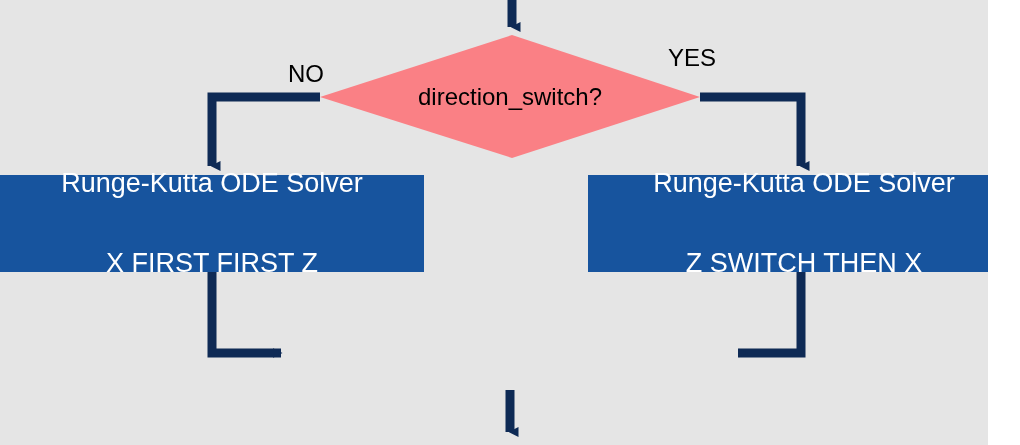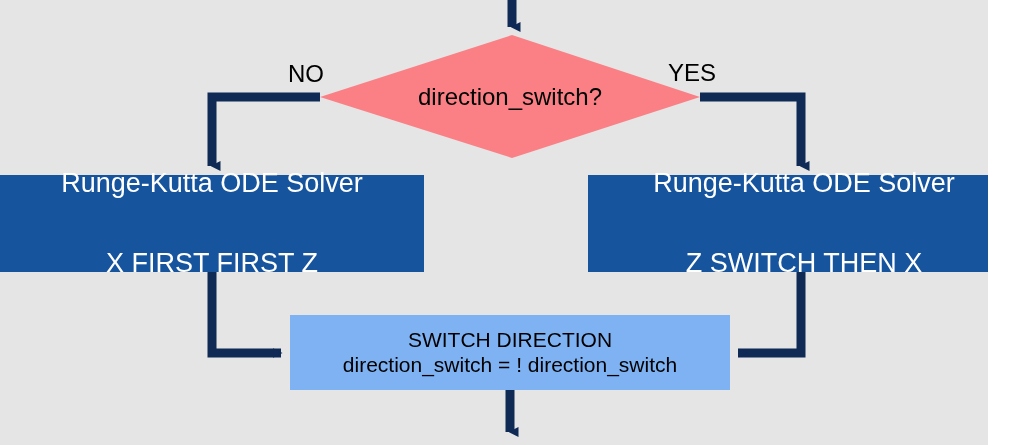--- a/index.html
+++ b/index.html
@@ -60,21 +60,21 @@
     font-size: 21px;
   }
   .box-line { display: block; white-space: nowrap; }
   .edge-label {
     position: absolute;
     font-size: 24px;
     color: #000000;
     white-space: nowrap;
   }
   #label-no { left: 288px; top: 60px; }
-  #label-yes { left: 668px; top: 59px; }
+  #label-yes { left: 668px; top: 44px; }
   #diamond-label {
     position: absolute;
     left: 320px;
     top: 83px;
     width: 380px;
     text-align: center;
     font-size: 24px;
     color: #000000;
     white-space: nowrap;
   }
@@ -121,18 +121,14 @@
   <div class="node-box solver-box" id="solver-left">
     <span class="box-line">Runge-Kutta ODE Solver</span>
     <span class="box-line">X FIRST FIRST Z</span>
   </div>
 
   <div class="node-box solver-box" id="solver-right">
     <span class="box-line">Runge-Kutta ODE Solver</span>
     <span class="box-line">Z SWITCH THEN X</span>
   </div>
 
-  <div class="node-box" id="switch-box">
-    <span class="box-line">SWITCH DIRECTION</span>
-    <span class="box-line">direction_switch = ! direction_switch</span>
-  </div>
 
 </div>
 
 </body></html>

